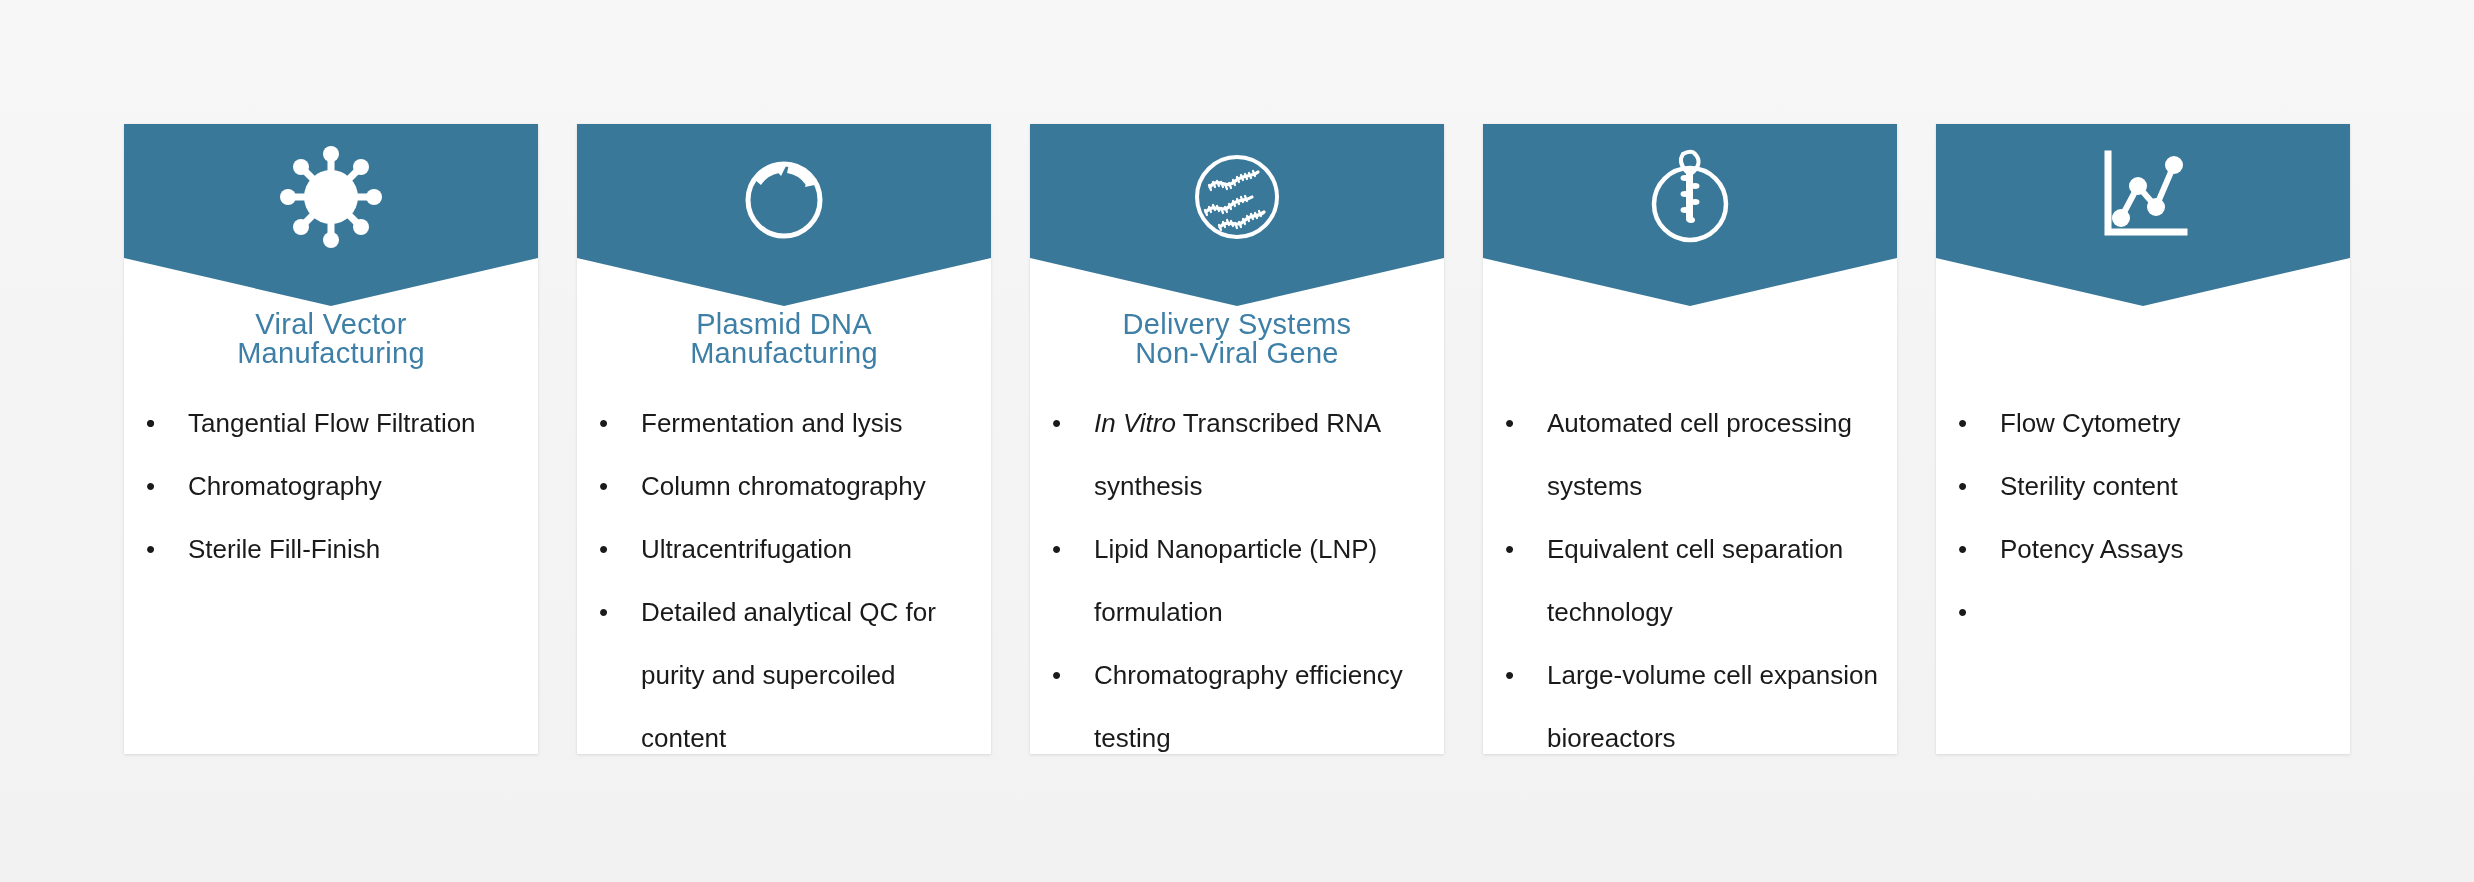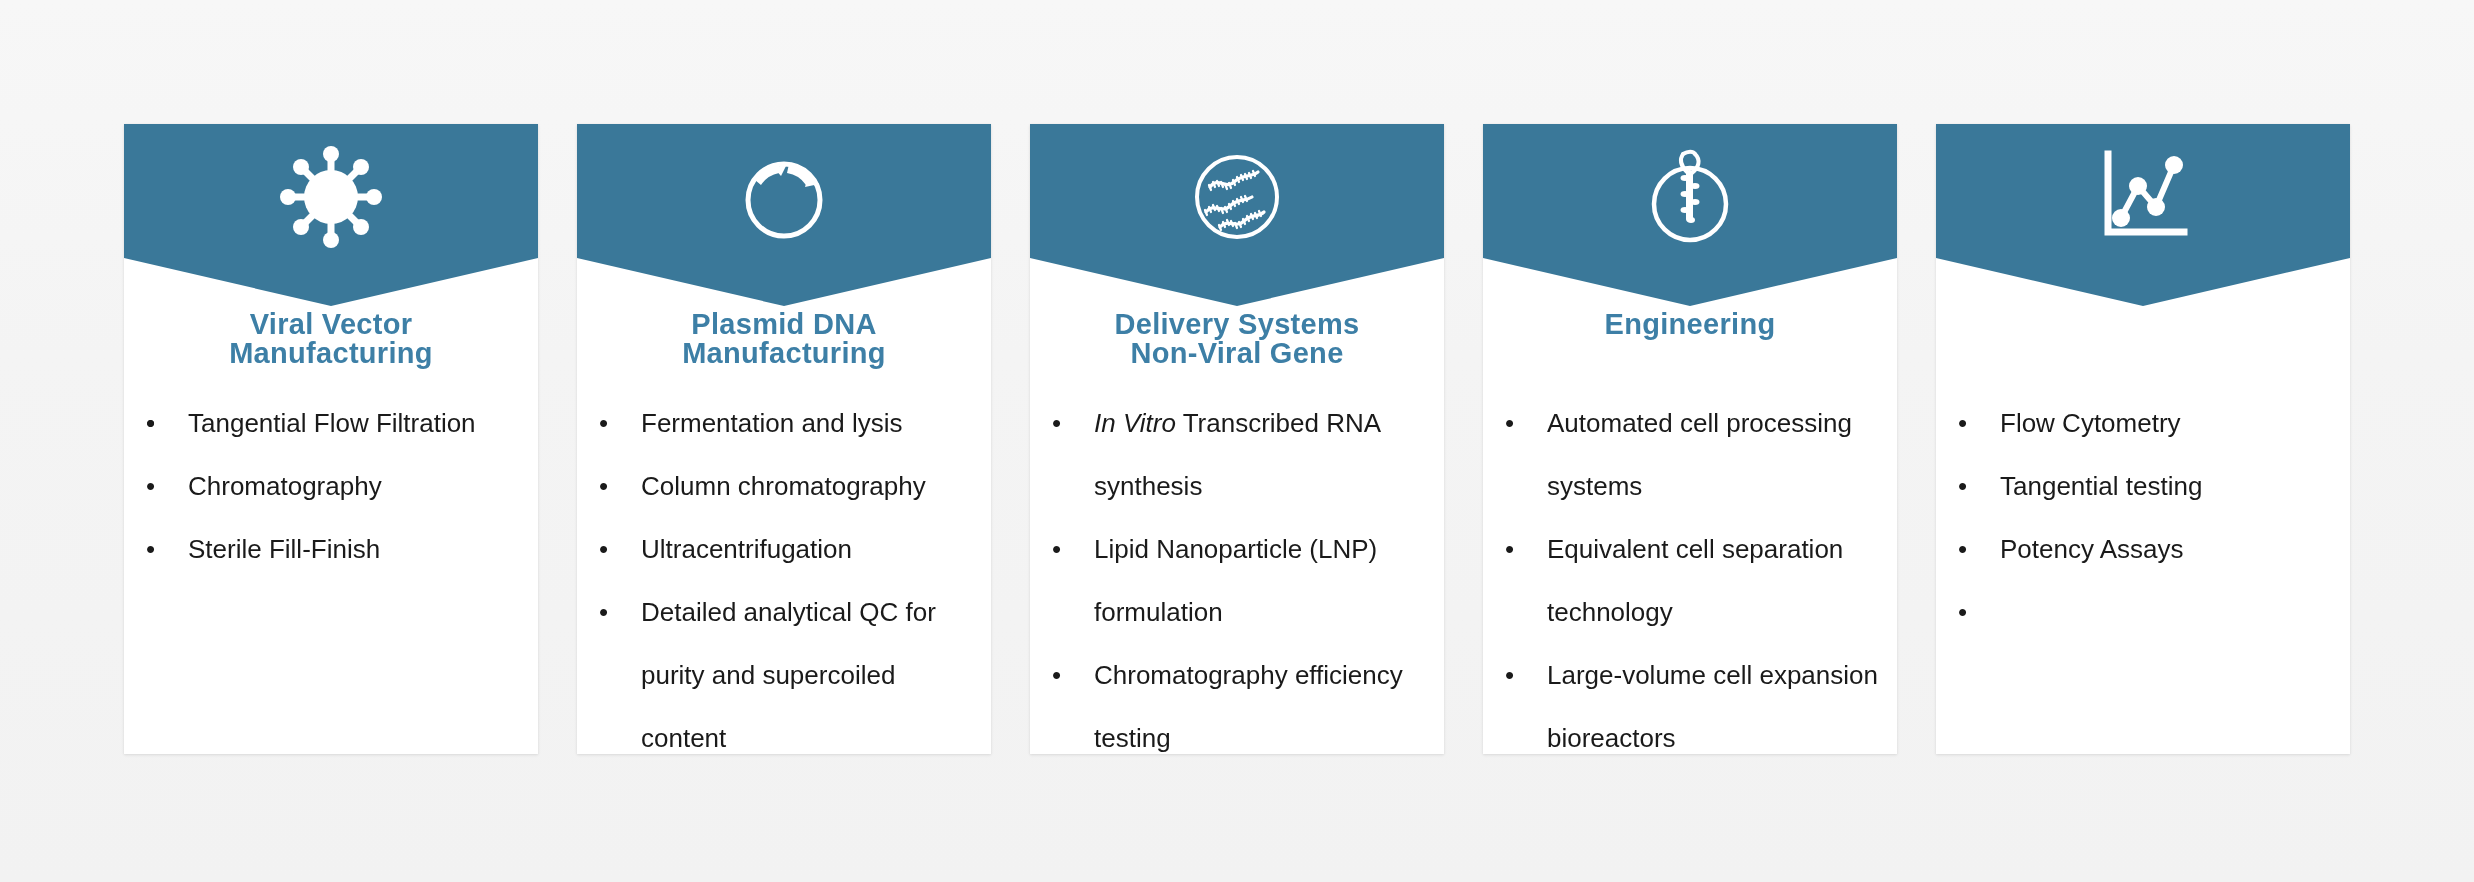--- a/index.html
+++ b/index.html
@@ -64,21 +64,21 @@
   .card-icon svg { display: block; width: 110px; height: 110px; }
 
   .card-title {
     position: absolute;
     left: 0;
     top: 186px;
     width: 414px;
     text-align: center;
     color: #3d7fa6;
     font-size: 29px;
-    font-weight: bold;
+    font-weight: normal;
     line-height: 1.0;
     letter-spacing: 0.3px;
     padding: 0 6px;
     box-sizing: border-box;
   }
   .card-title .t-line { display: block; }
 
   .bullets {
     position: absolute;
     left: 0;
@@ -254,21 +254,20 @@
           <ellipse cx="50" cy="36" rx="4.5" ry="3"></ellipse>
           <ellipse cx="60" cy="44" rx="4.5" ry="3"></ellipse>
           <ellipse cx="50" cy="52" rx="4.5" ry="3"></ellipse>
           <ellipse cx="60" cy="60" rx="4.5" ry="3"></ellipse>
           <ellipse cx="50" cy="68" rx="4.5" ry="3"></ellipse>
           <ellipse cx="56" cy="78" rx="4" ry="3"></ellipse>
         </g>
       </svg>
     </div>
     <div class="card-title">
-      <span class="t-line">Engineering</span>
     </div>
     <ul class="bullets">
       <li><span class="dot">•</span><span>Automated cell processing systems</span></li>
       <li><span class="dot">•</span><span>Equivalent cell separation technology</span></li>
       <li><span class="dot">•</span><span>Large-volume cell expansion bioreactors</span></li>
     </ul>
   </div>
 
   <div class="card">
     <div class="card-header"></div>
@@ -281,19 +280,19 @@
         <g fill="#ffffff">
           <circle cx="33" cy="76" r="9"></circle>
           <circle cx="50" cy="44" r="9"></circle>
           <circle cx="68" cy="65" r="9"></circle>
           <circle cx="86" cy="23" r="9"></circle>
         </g>
       </svg>
     </div>
     <ul class="bullets">
       <li><span class="dot">•</span><span>Flow Cytometry</span></li>
-      <li><span class="dot">•</span><span>Tangential testing</span></li>
+      <li><span class="dot">•</span><span>Sterility content</span></li>
       <li><span class="dot">•</span><span>Potency Assays</span></li>
       <li><span class="dot">•</span></li>
     </ul>
   </div>
 
 </div>
 
 </body></html>

